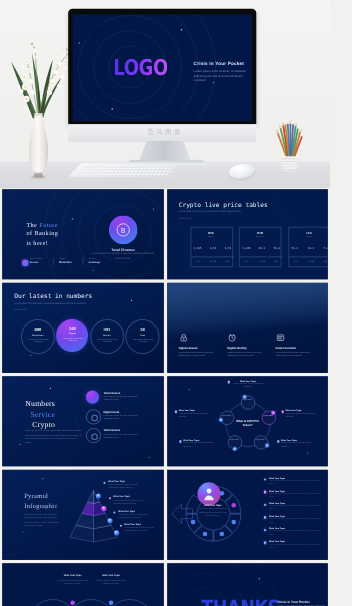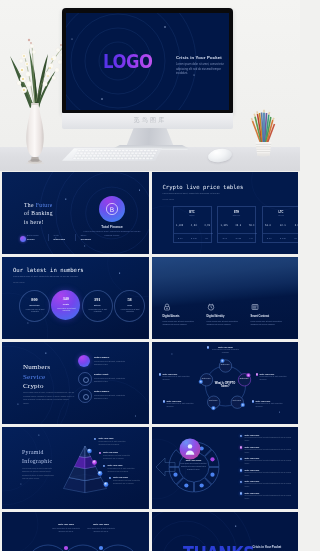--- a/index.html
+++ b/index.html
@@ -108,21 +108,21 @@
 
   
   .s4-items{position:absolute;left:11px;top:46px;width:126px;display:flex;gap:6px;}
   .s4-item{position:relative;width:38px;}
   .s4-ic{position:relative !important;width:8px;height:8px;display:block;margin-bottom:4px;}
   .s4-t{font-size:2.6px;font-weight:700;color:#e3eaf9;margin-bottom:1.6px;}
   .s4-d{font-size:1.8px;line-height:1.8;color:#6c80b0;}
 
   
   .s5-title{position:absolute;left:21px;top:21px;font-family:"Liberation Serif",serif;
-            font-size:7px;line-height:1.38;color:#f0f4fd;letter-spacing:.2px;}
+            font-size:7px;line-height:1.38;color:#f0f4fd;letter-spacing:.2px;text-align:right;}
   .s5-title .accent{color:#5786f2;}
   .s5-body{position:absolute;left:21px;top:49px;width:52px;font-size:1.85px;line-height:2.0;color:#5f7399;}
   .s5-list{position:absolute;left:76px;top:13px;width:68px;}
   .s5-item{position:relative;height:17px;padding-left:16px;}
   .s5-orb{position:absolute;left:0;top:0px;width:12px;height:12px;border-radius:50%;
           border:.45px solid rgba(104,138,210,.45);}
   .s5-orb.hl{border:none;background:radial-gradient(circle at 32% 20%,#b444f2,#7747ef 48%,#3a7cf2);
           box-shadow:0 0 5px rgba(110,80,240,.45);}
   .s5-oi{position:absolute;left:4px;top:4px;width:4px;height:4px;border-radius:50%;
          border:.5px solid rgba(140,172,230,.6);}

